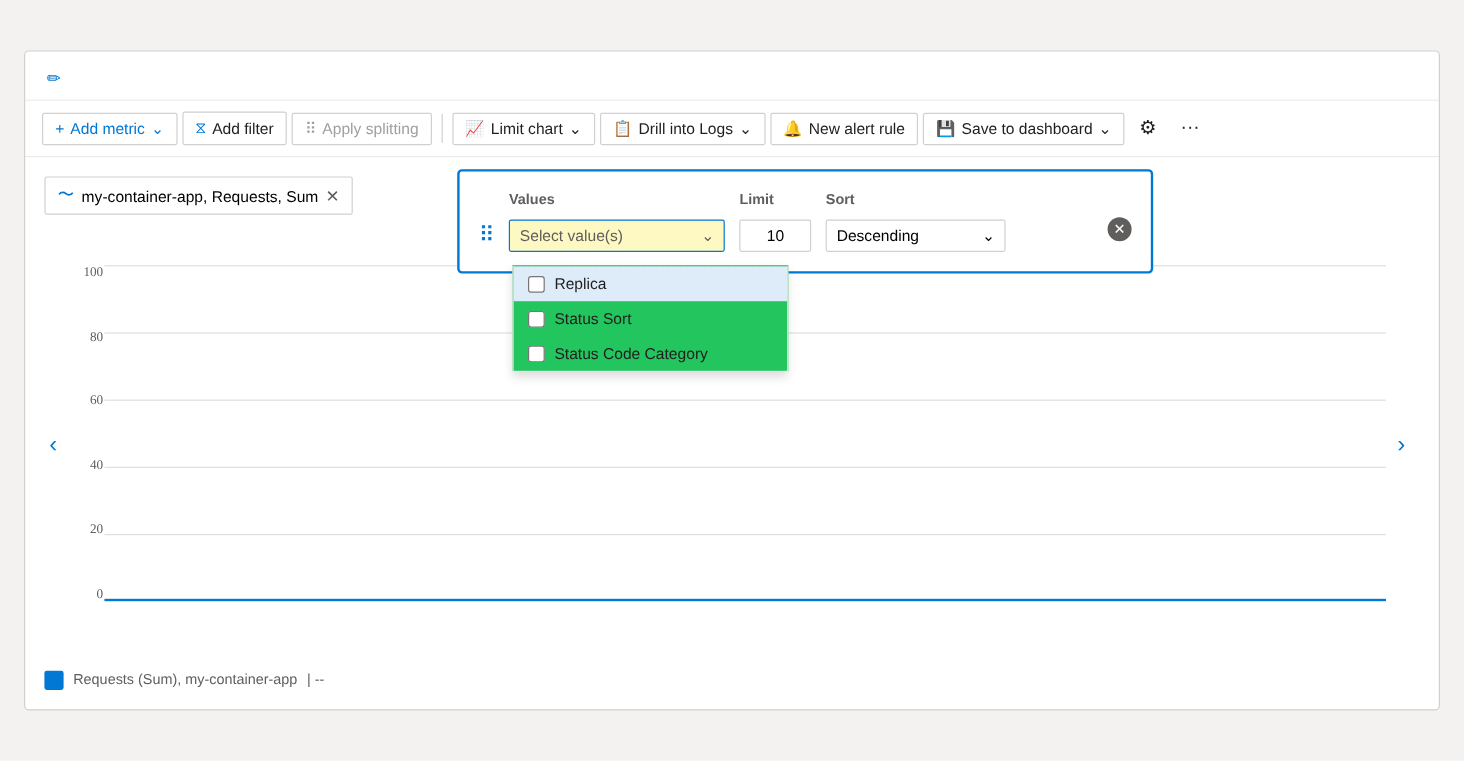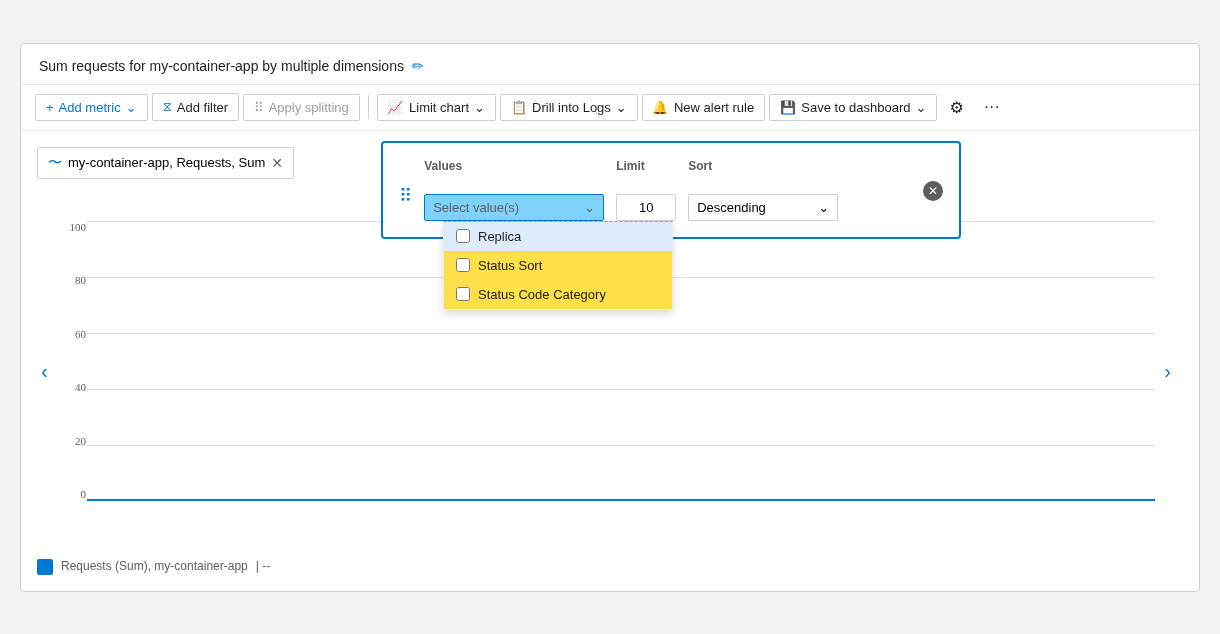--- a/index.html
+++ b/index.html
@@ -113,35 +113,35 @@
     }
     .fields-container {
       display: flex;
       gap: 12px;
       flex: 1;
       align-items: flex-start;
     }
     .field-group {
       display: flex;
       flex-direction: column;
-      gap: 21px;
+      gap: 10px;
     }
     .field-label {
       font-size: 12px;
       color: #605e5c;
       font-weight: 600;
     }
     .select-input {
       display: flex;
       align-items: center;
       justify-content: space-between;
       border: 1px solid #0078d4;
       border-radius: 2px;
       padding: 5px 8px;
-      background: #7dd3fc;
+      background: #fef9c3;
       cursor: pointer;
       min-width: 180px;
       font-size: 13px;
       color: #605e5c;
     }
     .limit-input {
       border: 1px solid #d2d0ce;
       border-radius: 2px;
       padding: 5px 8px;
       width: 60px;
@@ -170,22 +170,22 @@
       font-size: 12px;
       display: flex;
       align-items: center;
       justify-content: center;
       align-self: flex-start;
       margin-top: 22px;
     }
     .dropdown-list {
       position: absolute;
       top: 78px;
-      left: 60px;
-      background: #fde047;
+      left: 44px;
+      background: #22c55e;
       border: 1px solid #edebe9;
       border-top: 1px dashed #a19f9d;
       box-shadow: 0 4px 8px rgba(0,0,0,0.14);
       min-width: 230px;
       z-index: 20;
     }
     .dropdown-item {
       display: flex;
       align-items: center;
       gap: 8px;
@@ -219,21 +219,20 @@
     }
     .nav-arrow.left { left: 0; }
     .nav-arrow.right { right: 0; }
   </style>
 </head>
 <body>
 
 <div class="window">
 
   <div class="title-bar">
-    <span class="title-text">Sum requests for my-container-app by multiple dimensions</span>
     <span class="edit-icon">✏</span>
   </div>
 
   <div class="toolbar">
     <button class="toolbar-btn primary">
       <span>+</span>
       <span>Add metric</span>
       <span>⌄</span>
     </button>
 

